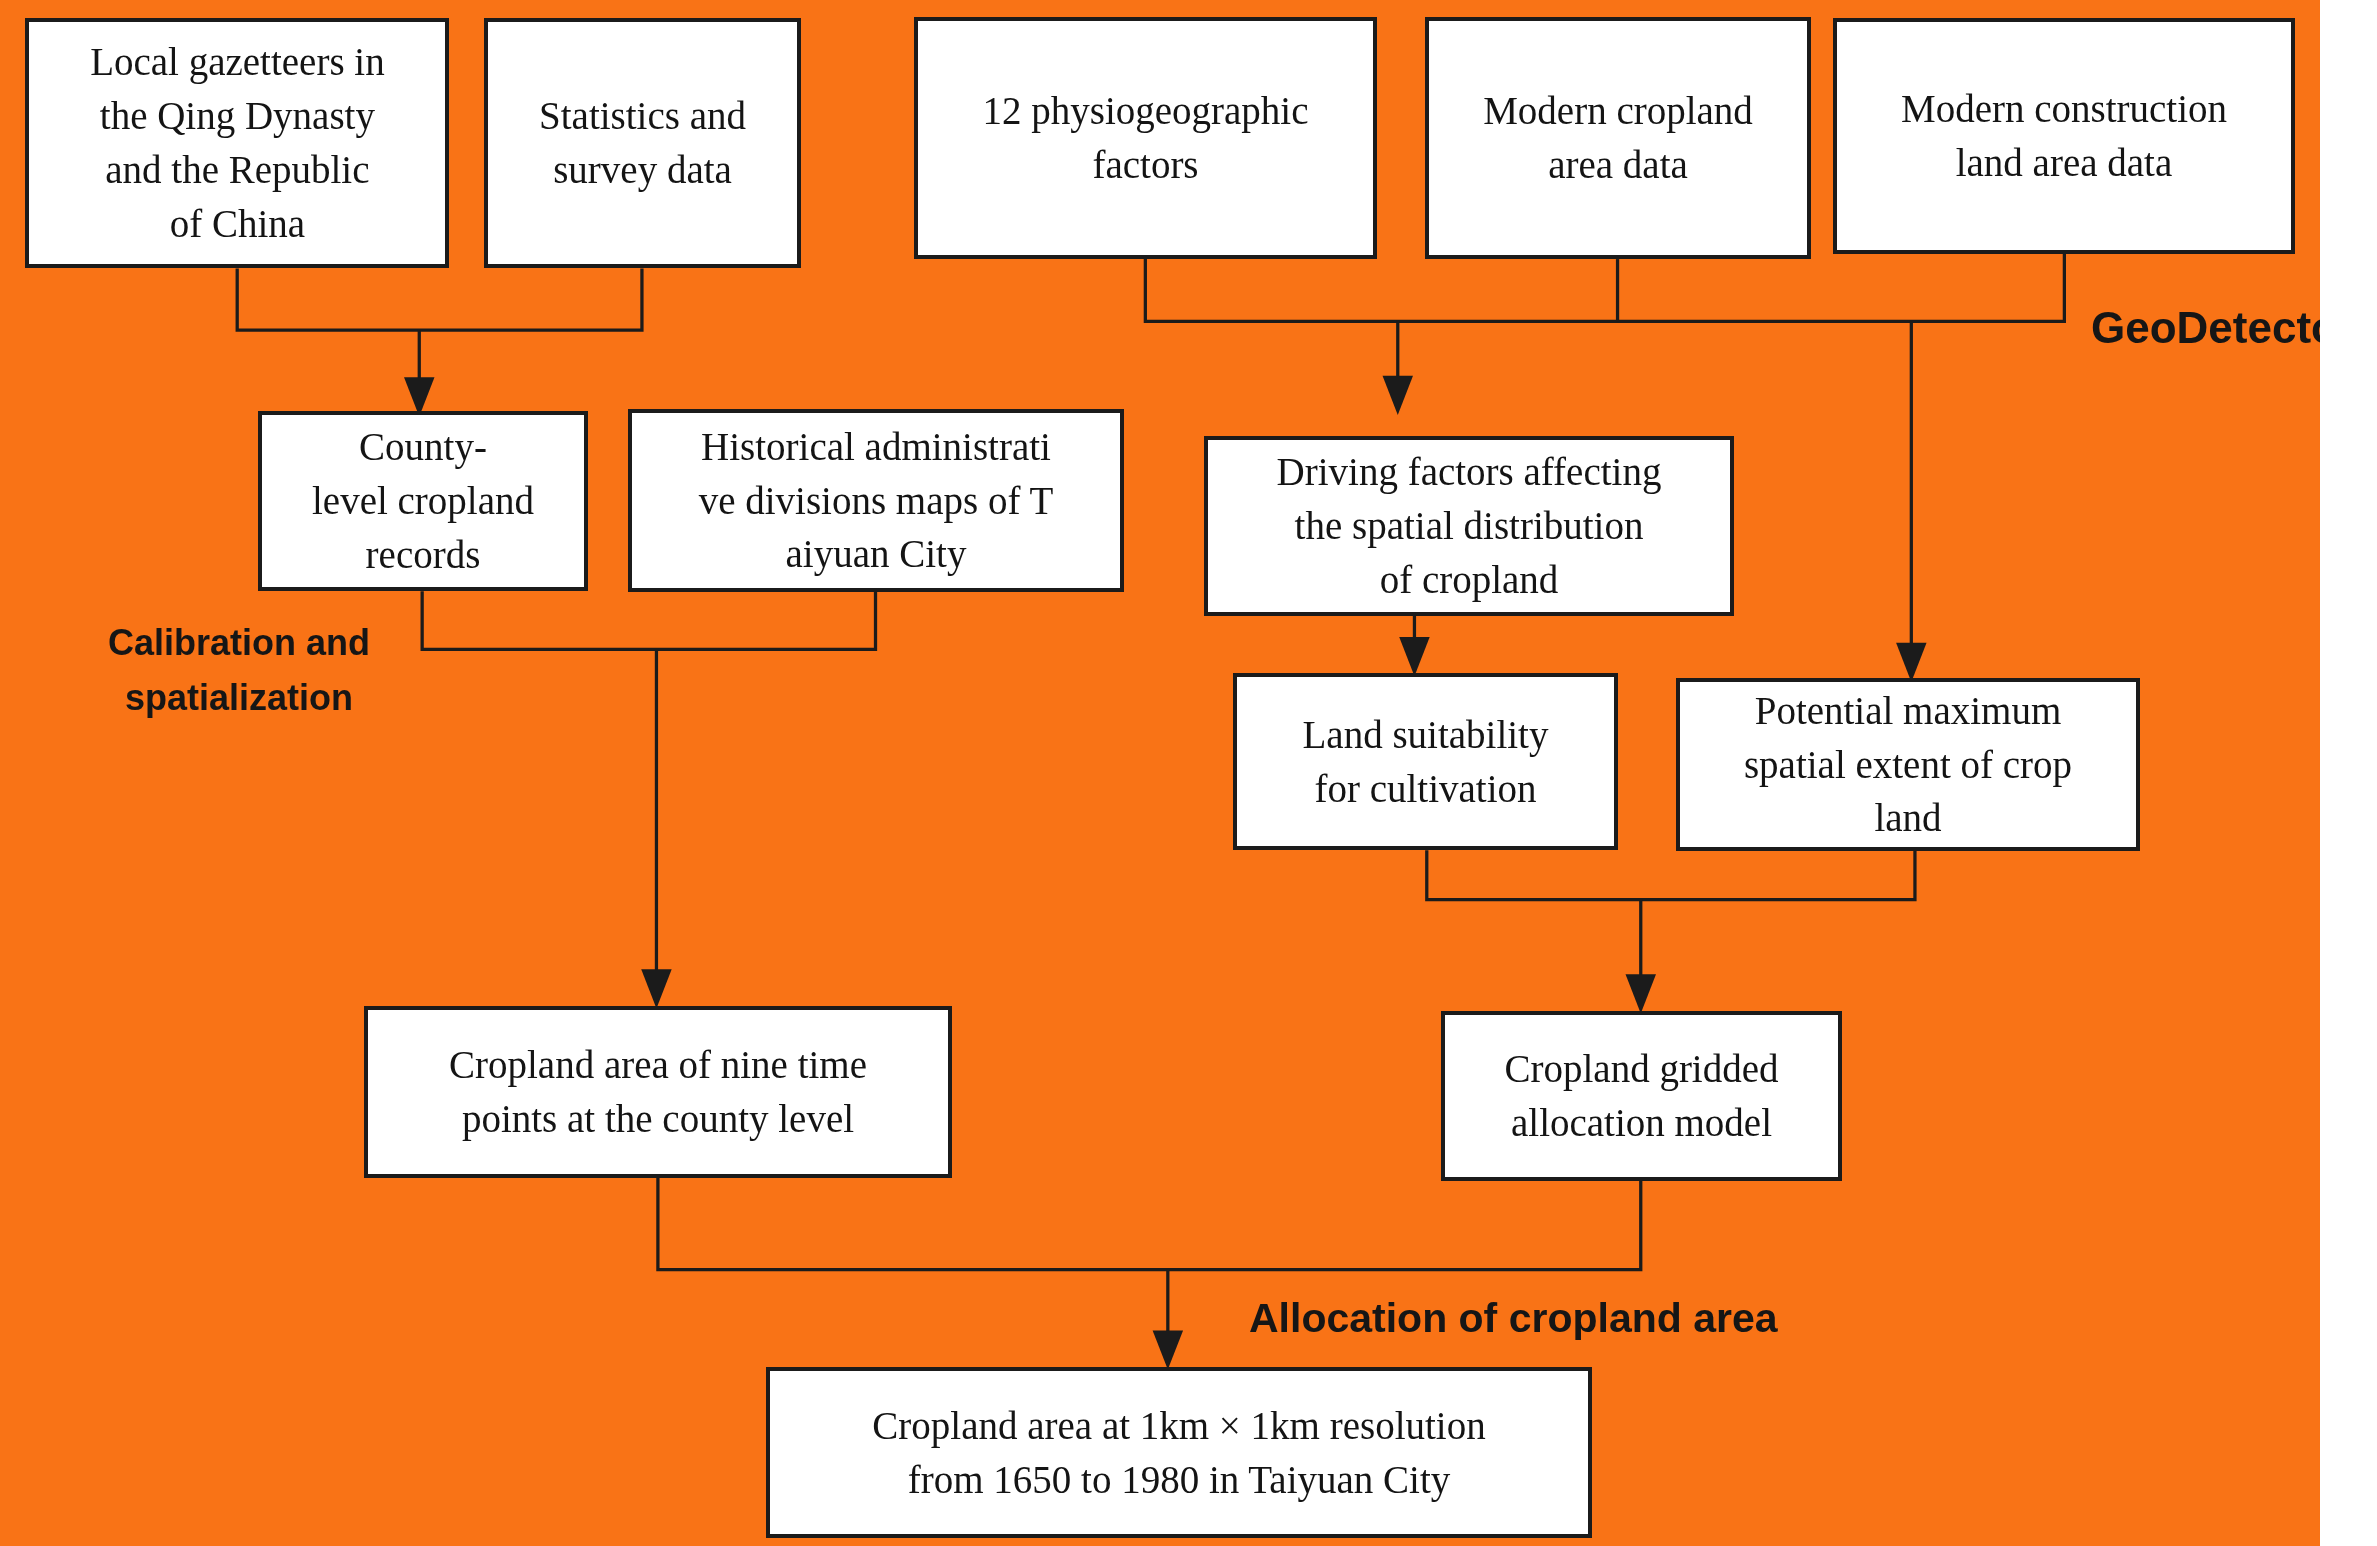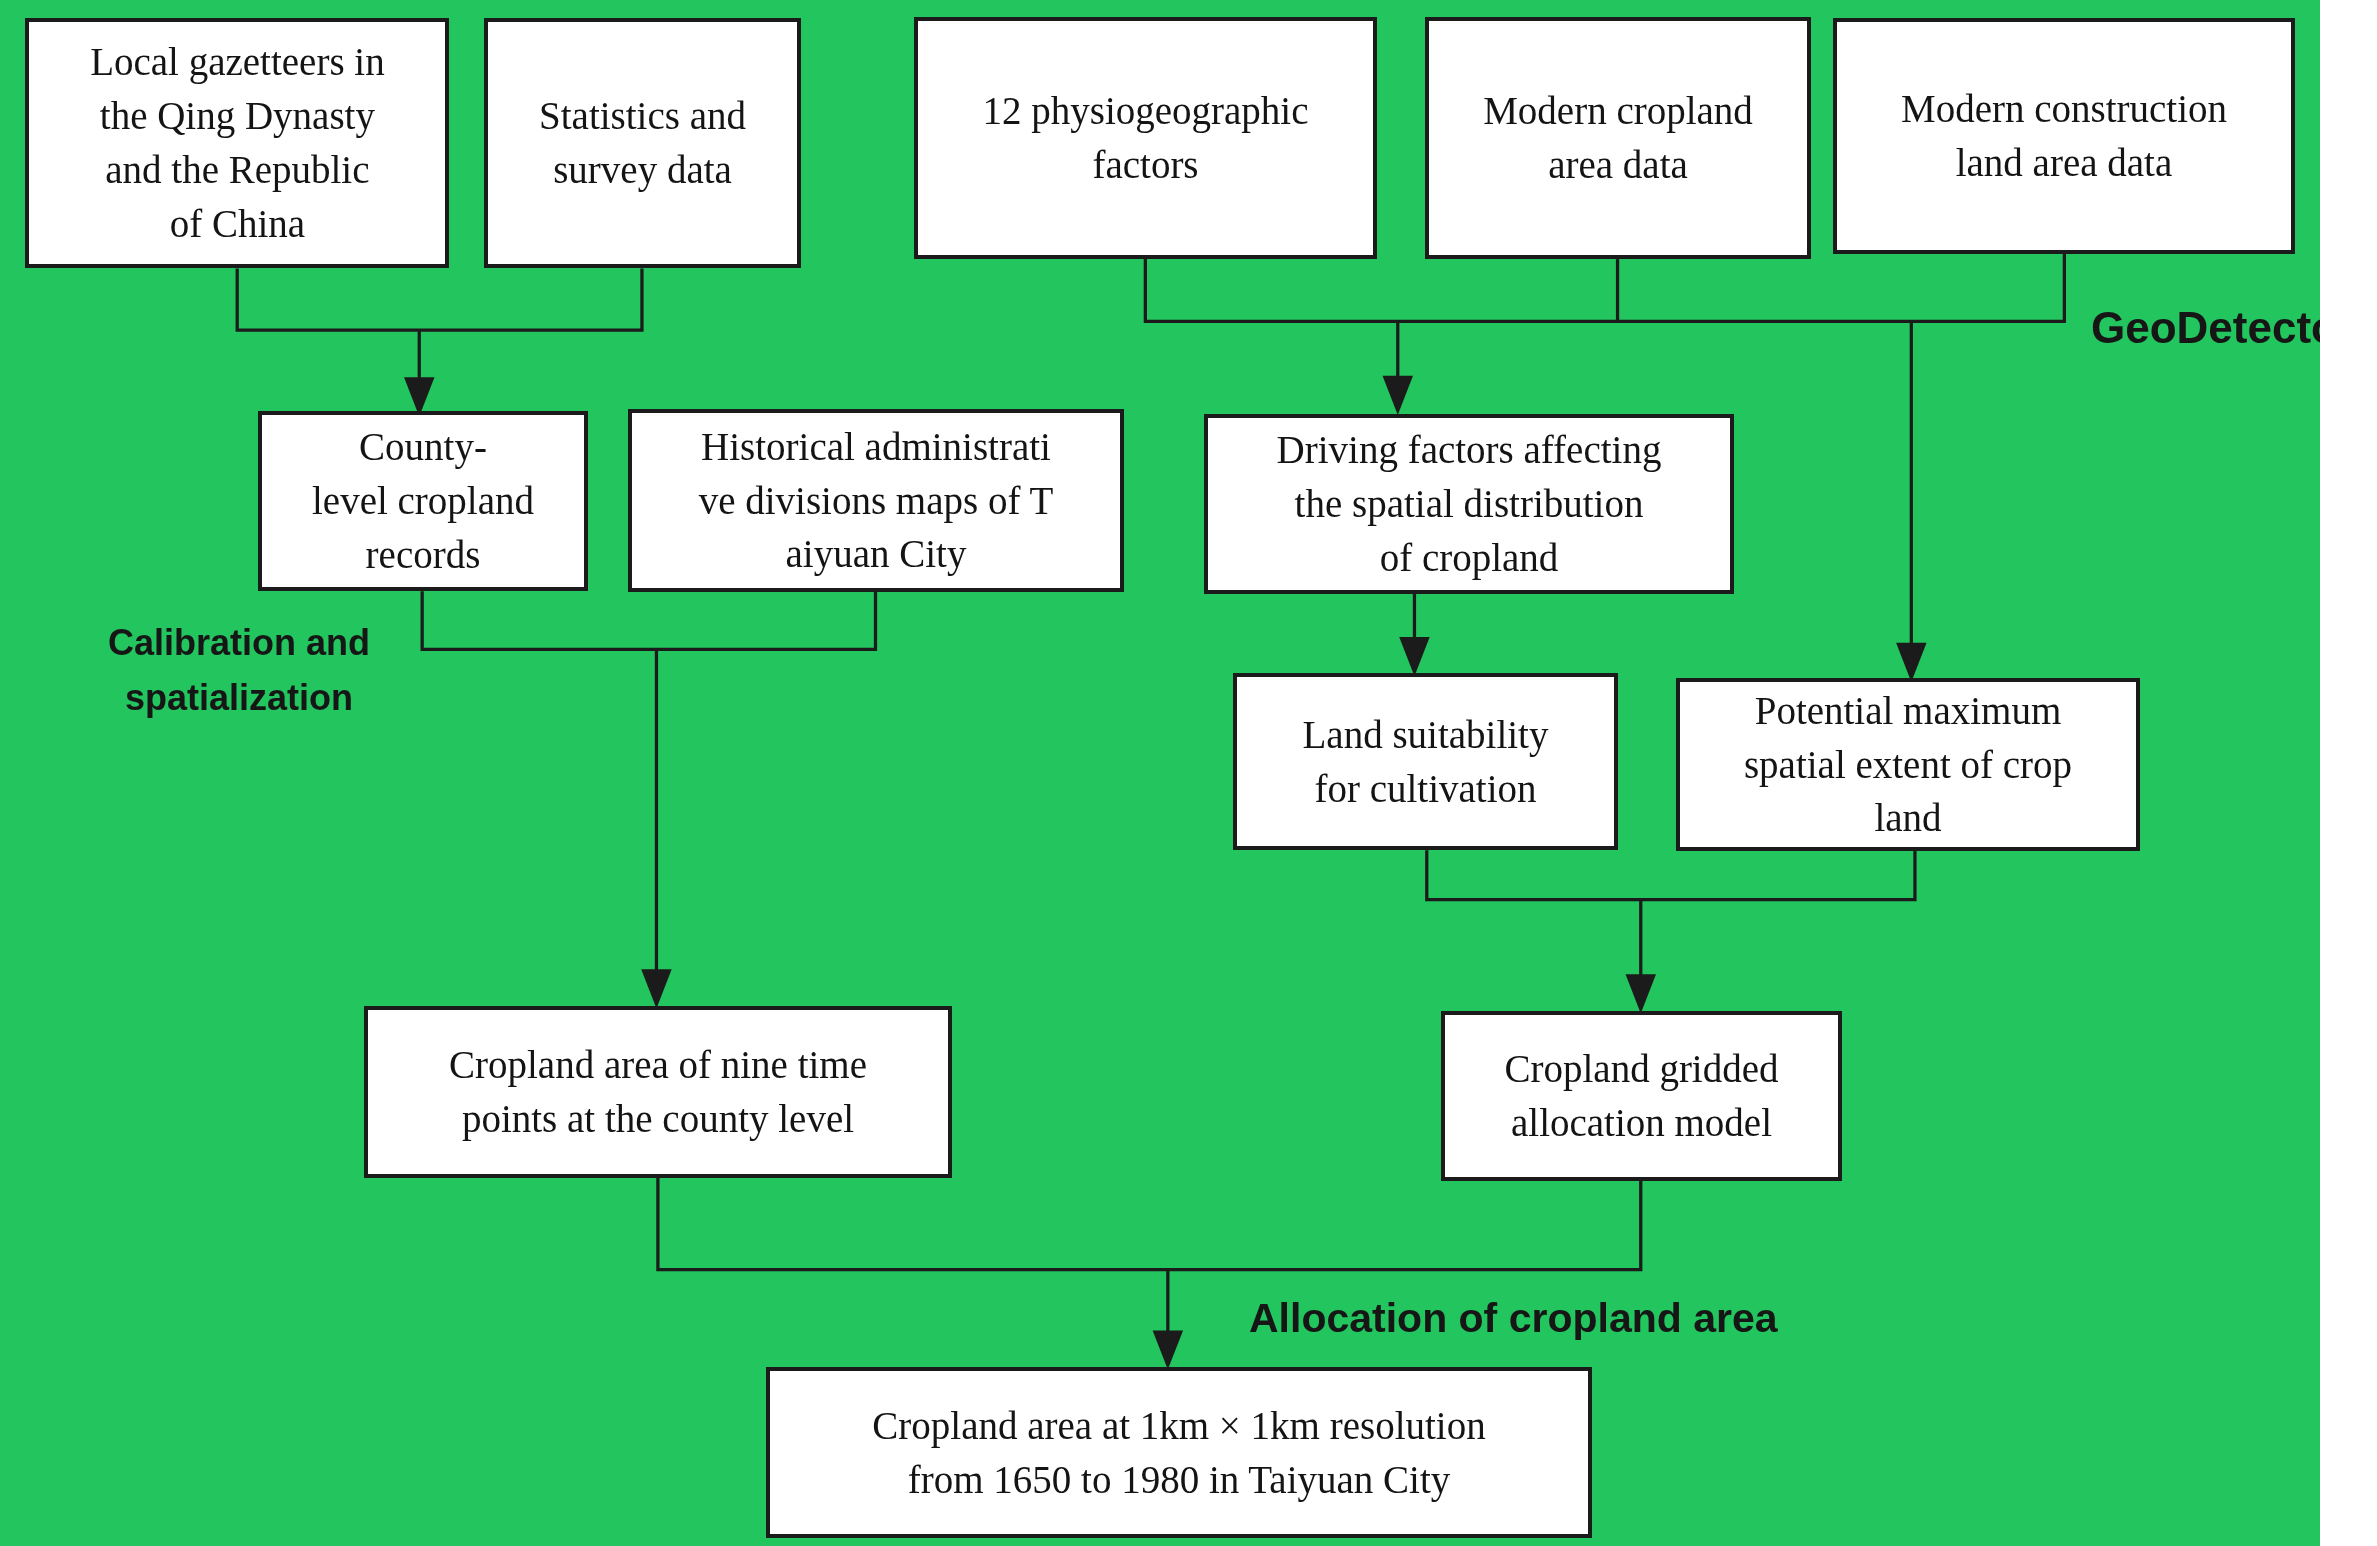--- a/index.html
+++ b/index.html
@@ -4,21 +4,21 @@
 <style>
   html, body {
     margin: 0;
     padding: 0;
     background: #ffffff;
   }
   .canvas {
     position: relative;
     width: 2320px;
     height: 1546px;
-    background: #22c55e;
+    background: #f97316;
     overflow: hidden;
     font-family: "Liberation Serif", serif;
   }
   .connector-layer {
     position: absolute;
     left: 0;
     top: 0;
     width: 2377px;
     height: 1546px;
   }
@@ -66,21 +66,21 @@
     line-height: 45px;
   }
   
   .b-local        { left: 25.4px;   top: 18px;   width: 424px;  height: 250px; }
   .b-statistics   { left: 484px;  top: 18px;   width: 317px;  height: 250px; }
   .b-physio       { left: 914px; top: 16.7px;   width: 463px;  height: 242px; }
   .b-mod-crop     { left: 1425px; top: 16.7px;   width: 386px;  height: 242px; }
   .b-mod-constr   { left: 1833px; top: 18px;   width: 462px;  height: 236px; }
   .b-county       { left: 258px;  top: 411px;  width: 330px;  height: 180px; }
   .b-historical   { left: 628px;  top: 409px;  width: 496px;  height: 183px; }
-  .b-driving      { left: 1204px; top: 414px;  width: 530px;  height: 180px; }
+  .b-driving      { left: 1204px; top: 436px;  width: 530px;  height: 180px; }
   .b-land-suit    { left: 1233px; top: 673px;  width: 385px;  height: 177px; }
   .b-pot-max      { left: 1676px; top: 678px;  width: 464px;  height: 173px; }
   .b-nine-time    { left: 364px;  top: 1006px; width: 588px;  height: 172px; }
   .b-gridded      { left: 1441px; top: 1011px; width: 401px;  height: 170px; }
   .b-final        { left: 752px; top: 1367px; width: 826px; height: 171px; margin-left: 14px; }
 </style>
 </head>
 <body>
 
 <div class="canvas">

